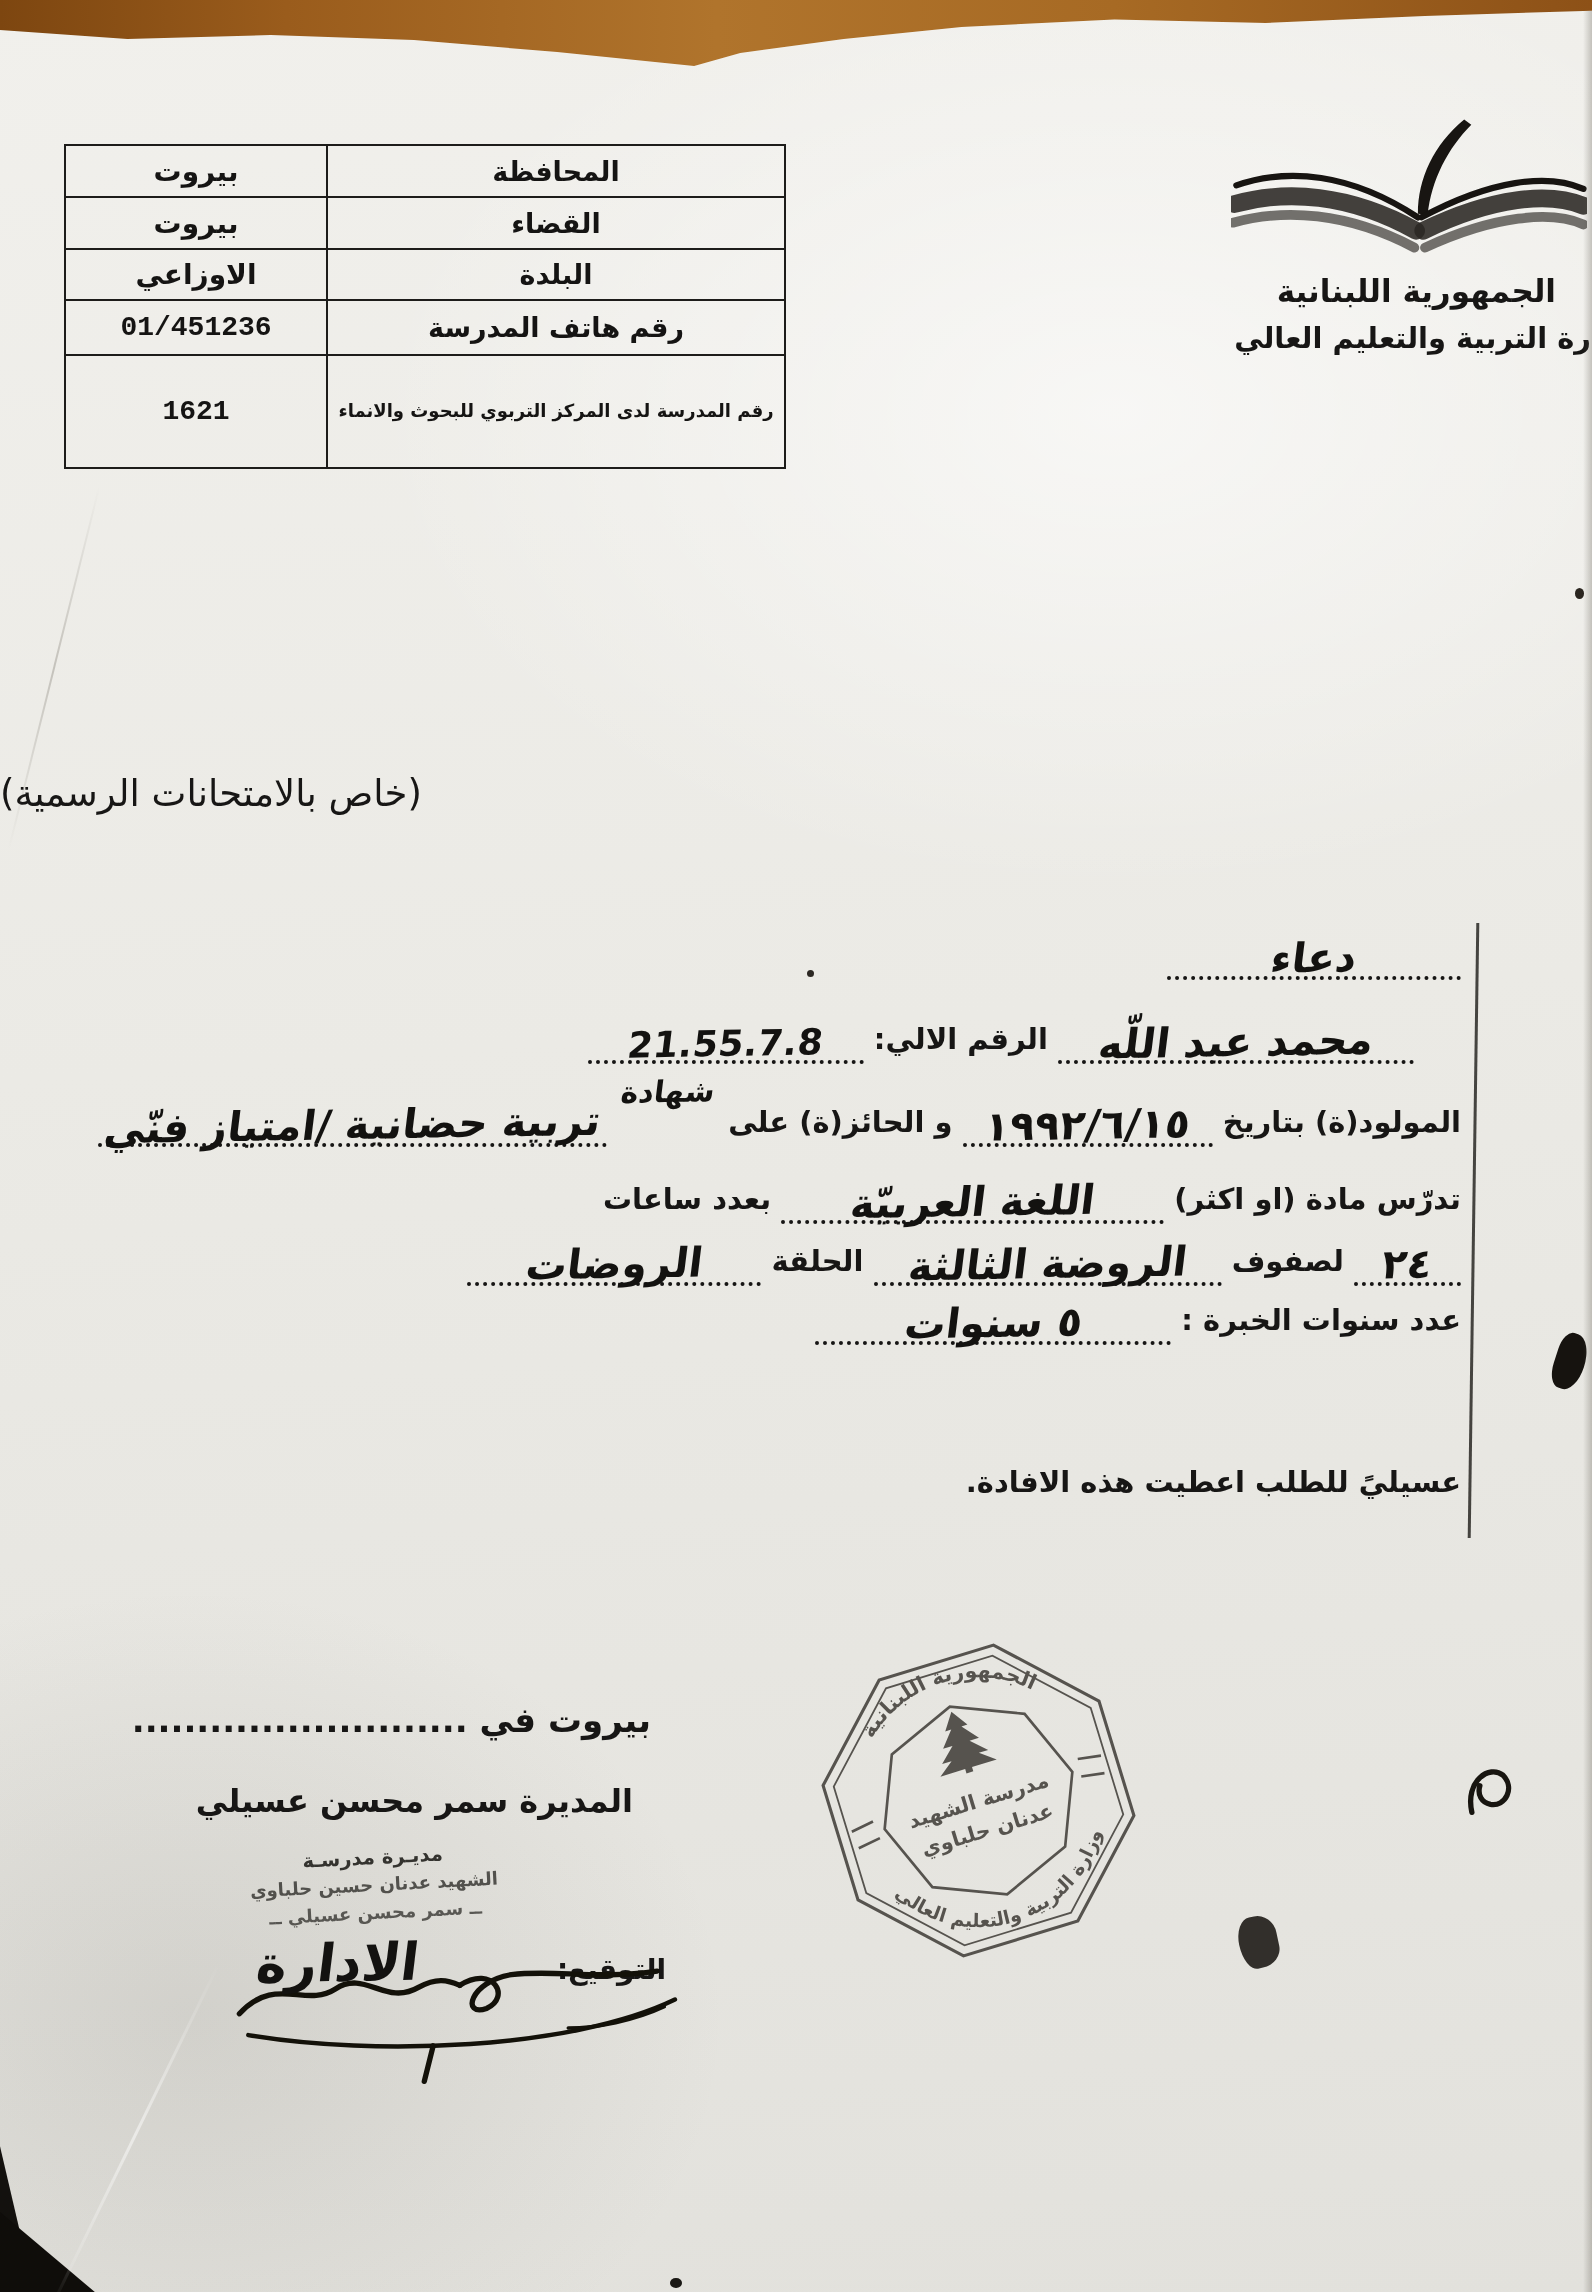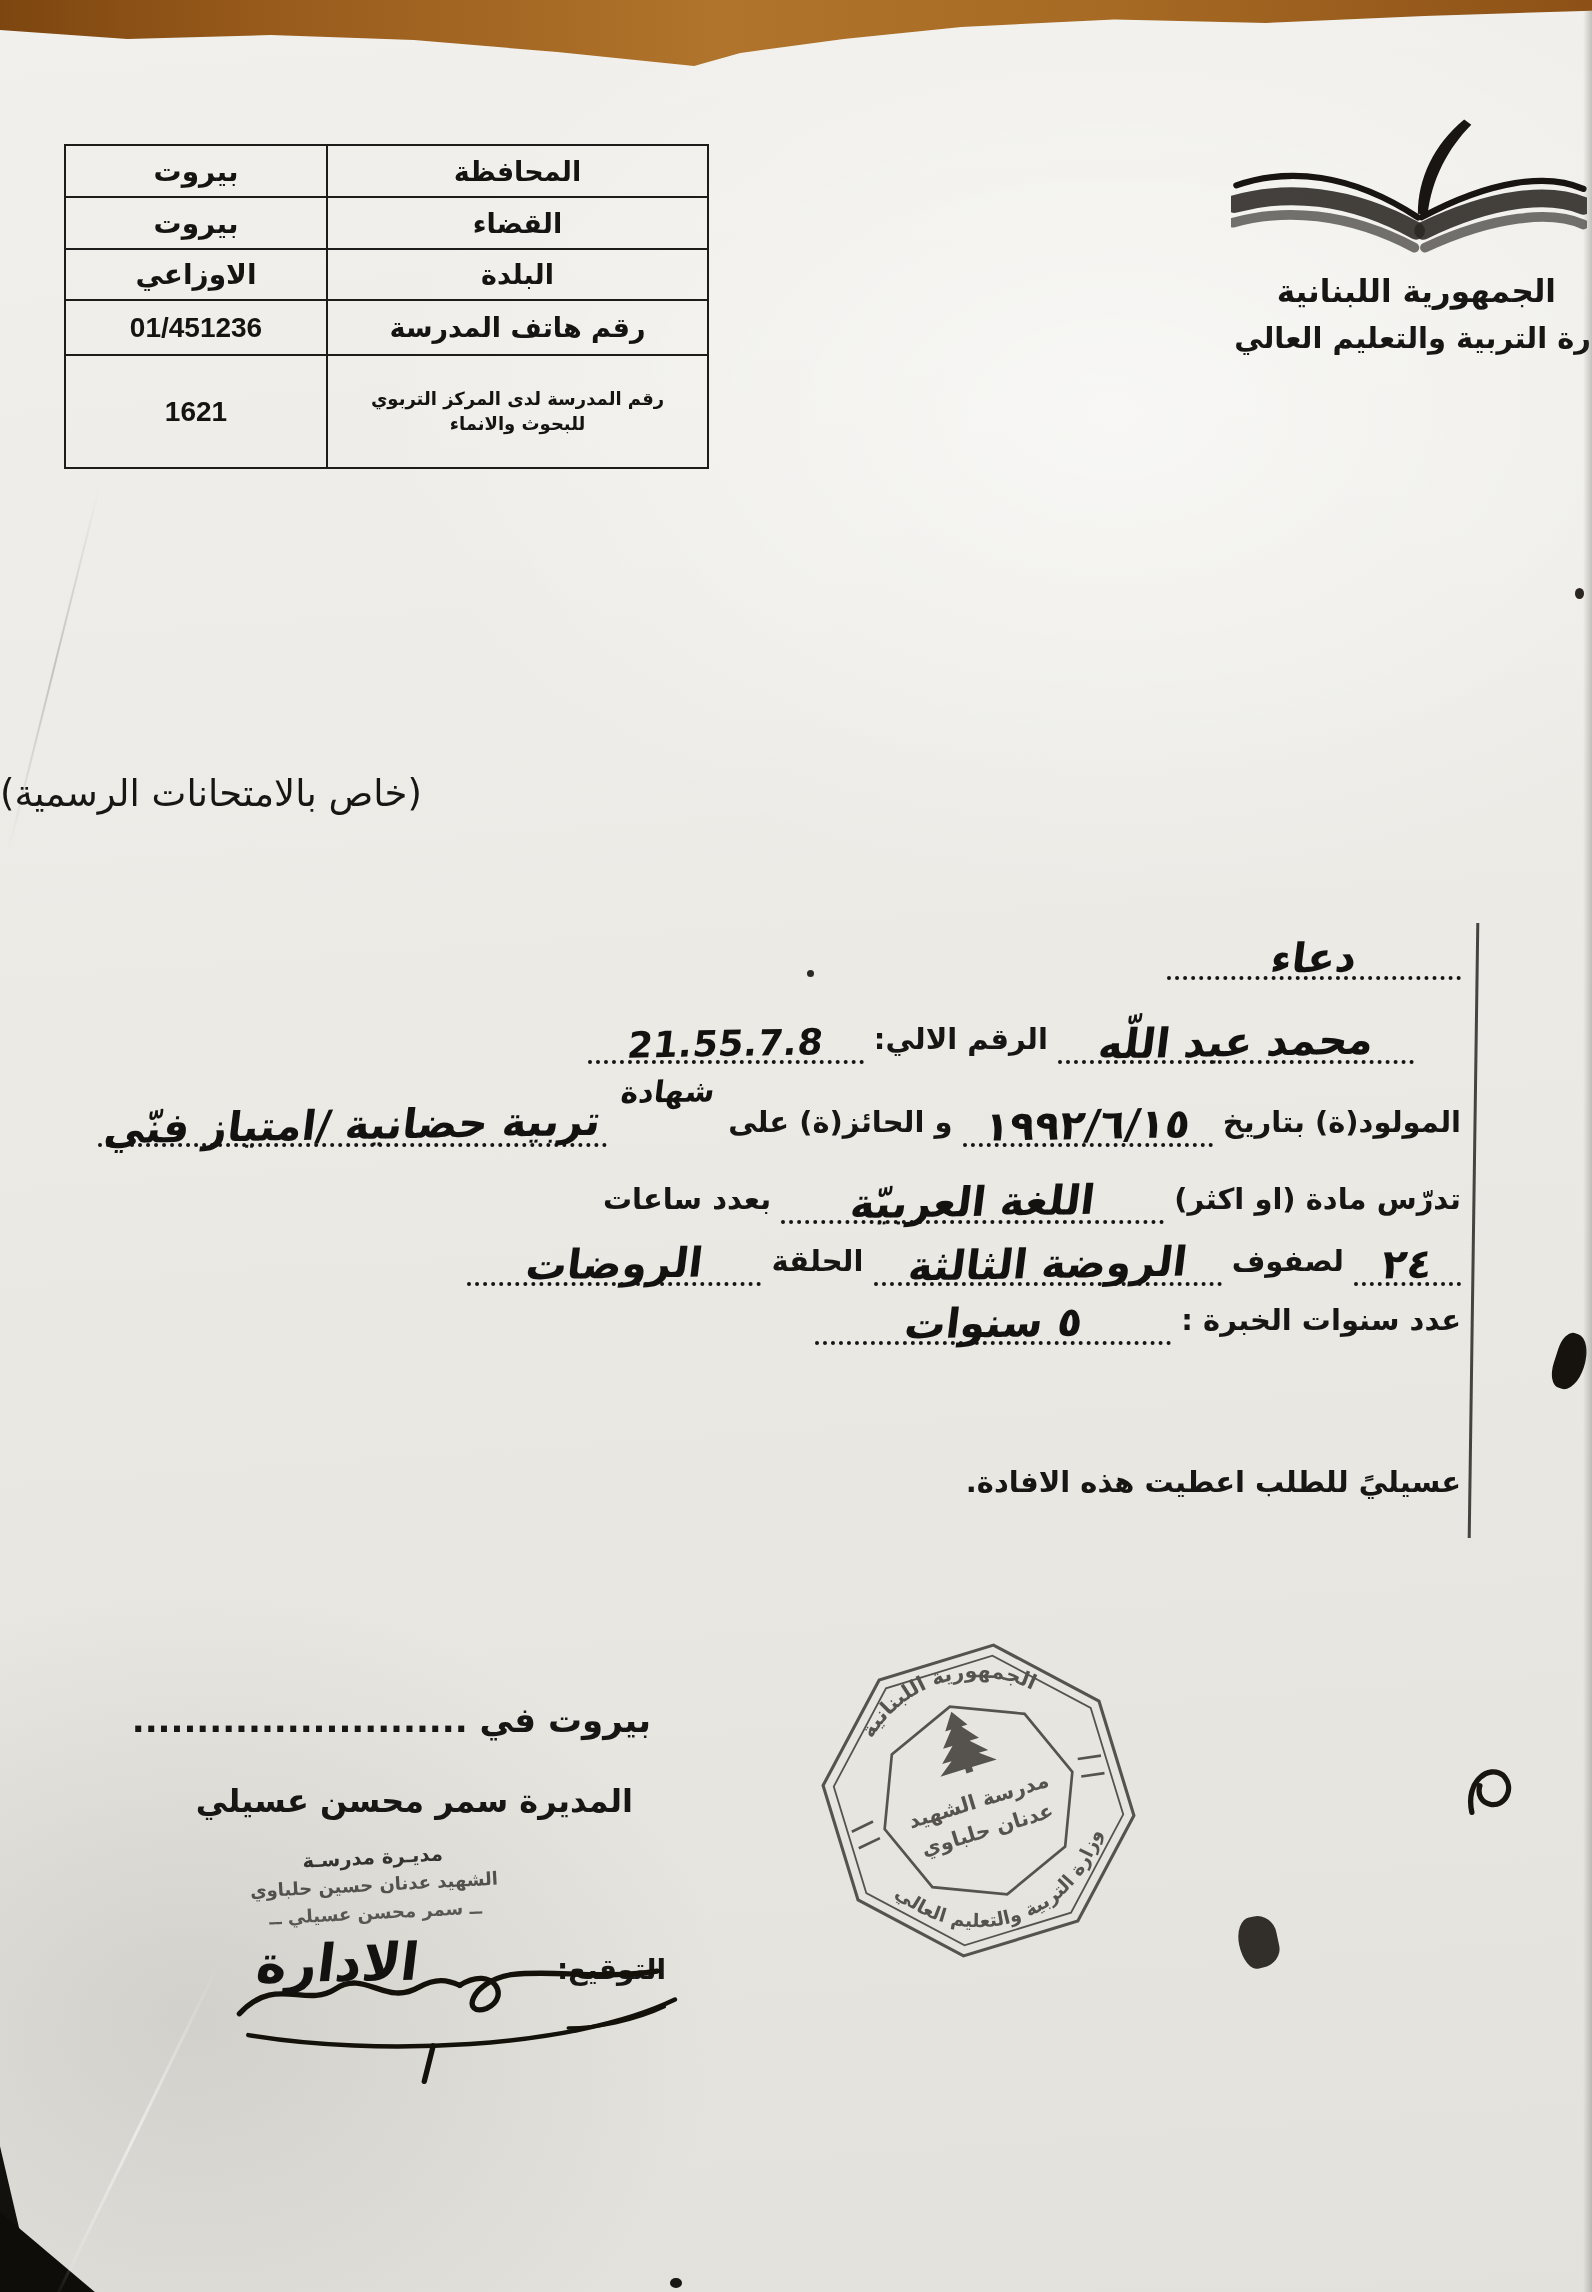--- a/index.html
+++ b/index.html
@@ -13,23 +13,23 @@
       radial-gradient(1248px 802px at 70% 18%, rgba(255,255,255,.55), rgba(255,255,255,0) 60%),
       radial-gradient(891px 713px at 12% 88%, rgba(110,108,100,.16), rgba(110,108,100,0) 60%),
       linear-gradient(176deg,#f1f0ec,#ebeae5 45%,#e6e5e0 78%,#e2e1dc);
     color:#171615; }
   .edge-r { position:absolute; right:0; top:0; width:9px; height:100%;
     background: linear-gradient(90deg, transparent, rgba(90,85,75,.3)); }
   
   table.info { position:absolute; left:64px; top:144px; border-collapse:collapse; direction:rtl; }
   table.info td { border:2.2px solid #1d1c1a; text-align:center; vertical-align:middle;
     font-weight:700; color:#151413; }
-  td.lbl { width:381px; font-size:27px; padding:1.8px 9px; }
+  td.lbl { width:458px; font-size:27px; padding:1.8px 9px; }
   td.val { width:262px; font-size:28px; }
-  td.num { direction:ltr; font-family:Liberation Sans, sans-serif;border-radius:20px; }
+  td.num { direction:ltr; font-family:Liberation Mono, monospace;border-radius:20px; }
   tr.r1 td{height:52px} tr.r2 td{height:52px} tr.r3 td{height:51px} tr.r4 td{height:55px}
   tr.r5 td{height:113px} tr.r5 td.lbl{font-size:18px; line-height:1.35;}
   
   .logo { position:absolute; right:0; top:114px; width:365px; height:285px; }
   .logo svg { position:absolute; right:5.3px; top:0; }
   .logo-l1 { position:absolute; top:159px; right:36px; font-size:31px; font-weight:700; white-space:nowrap; }
   .logo-l2 { position:absolute; top:207px; right:-9px; font-size:29px; font-weight:700; white-space:nowrap; }
   
   .title { position:absolute; top:677px; left:0; width:100%; text-align:center;
     font-size:40px; font-weight:700; direction:rtl; letter-spacing:0.4px; }

